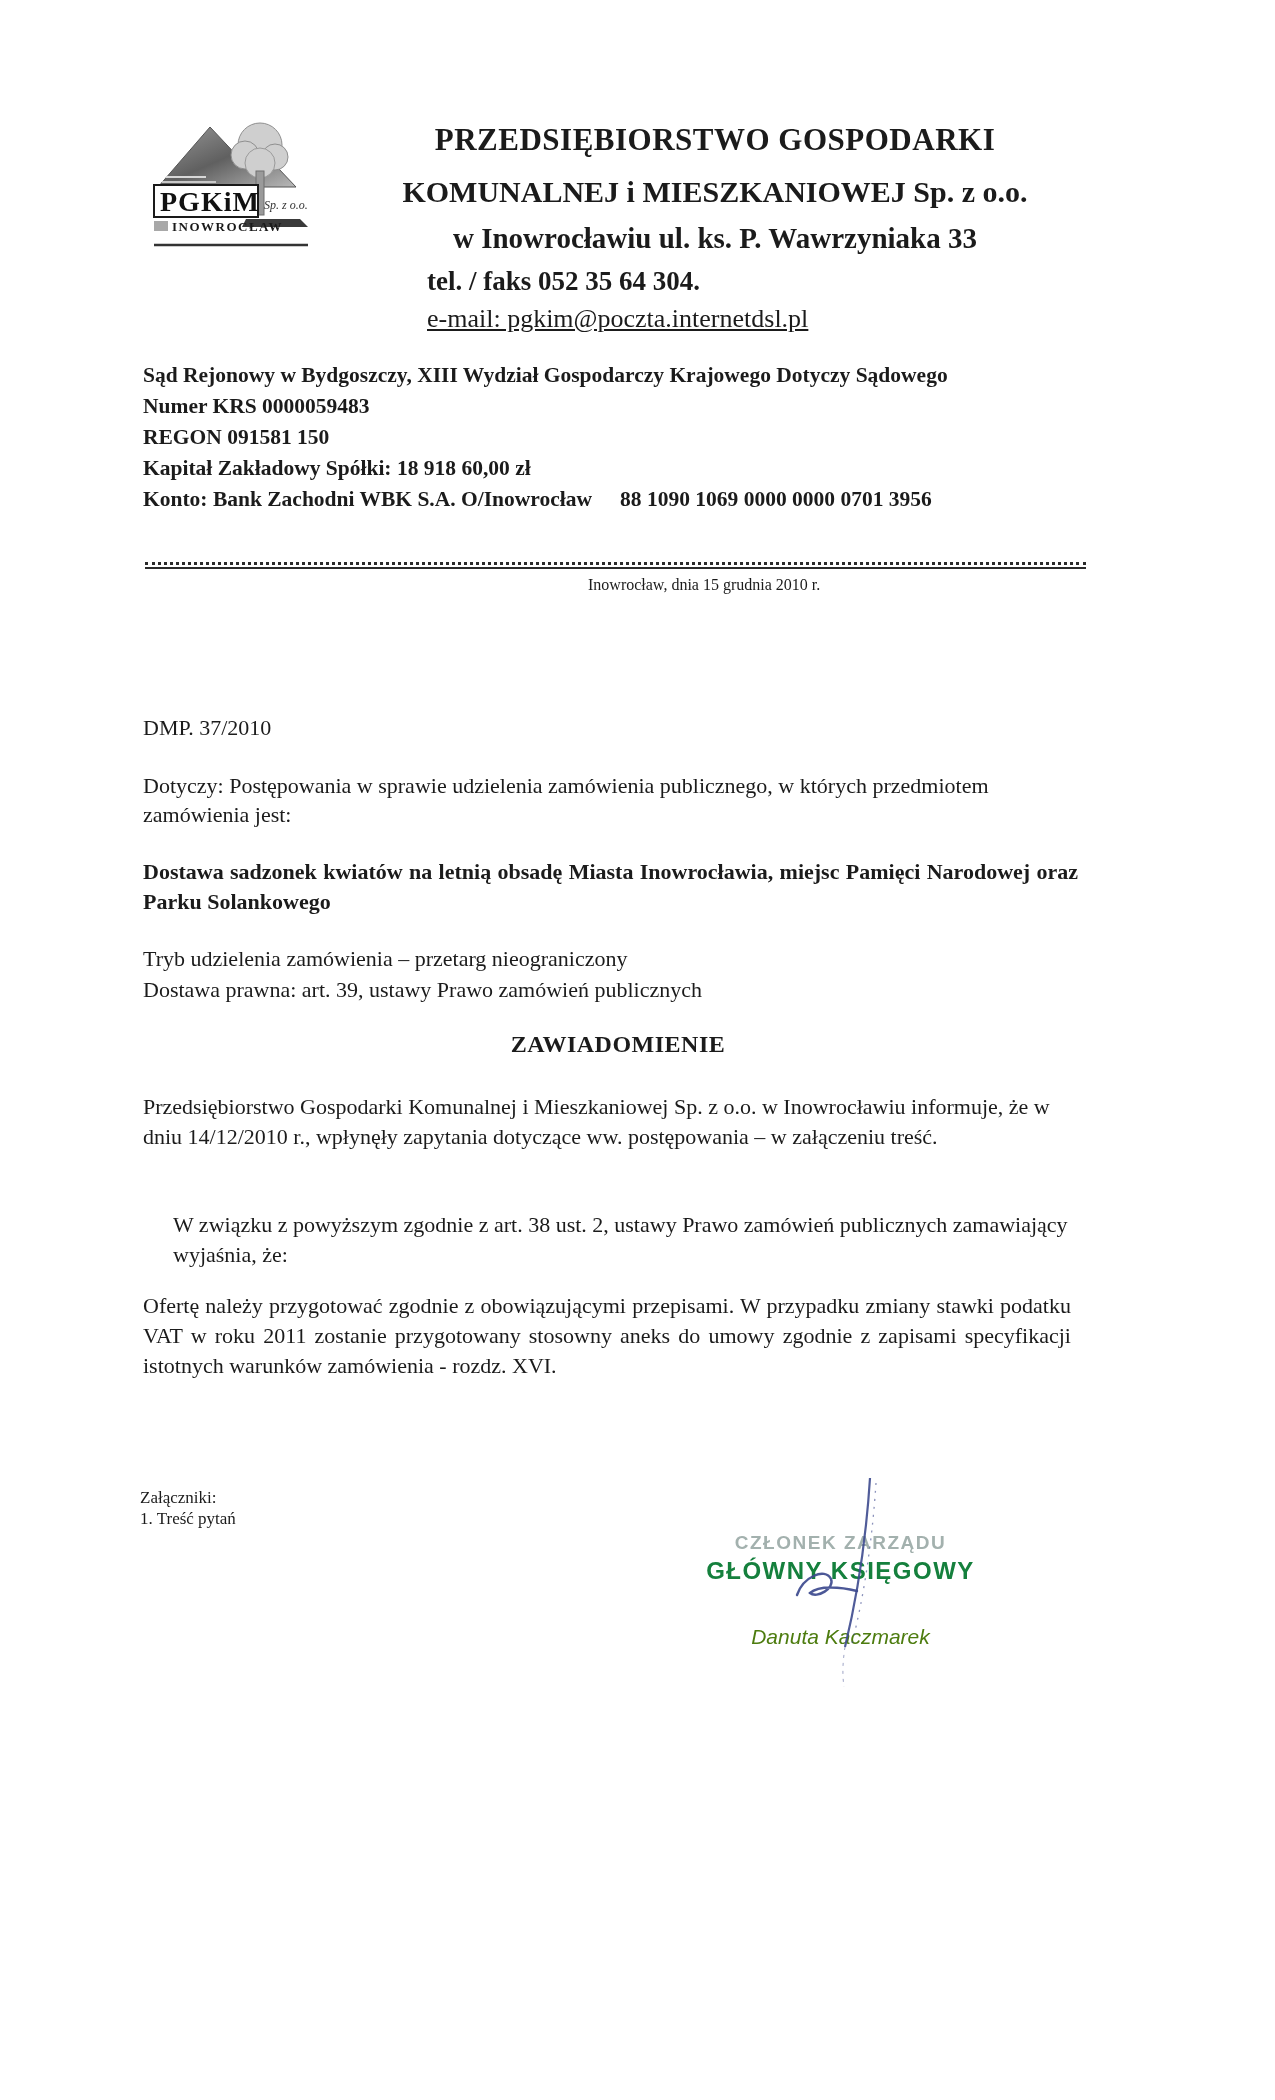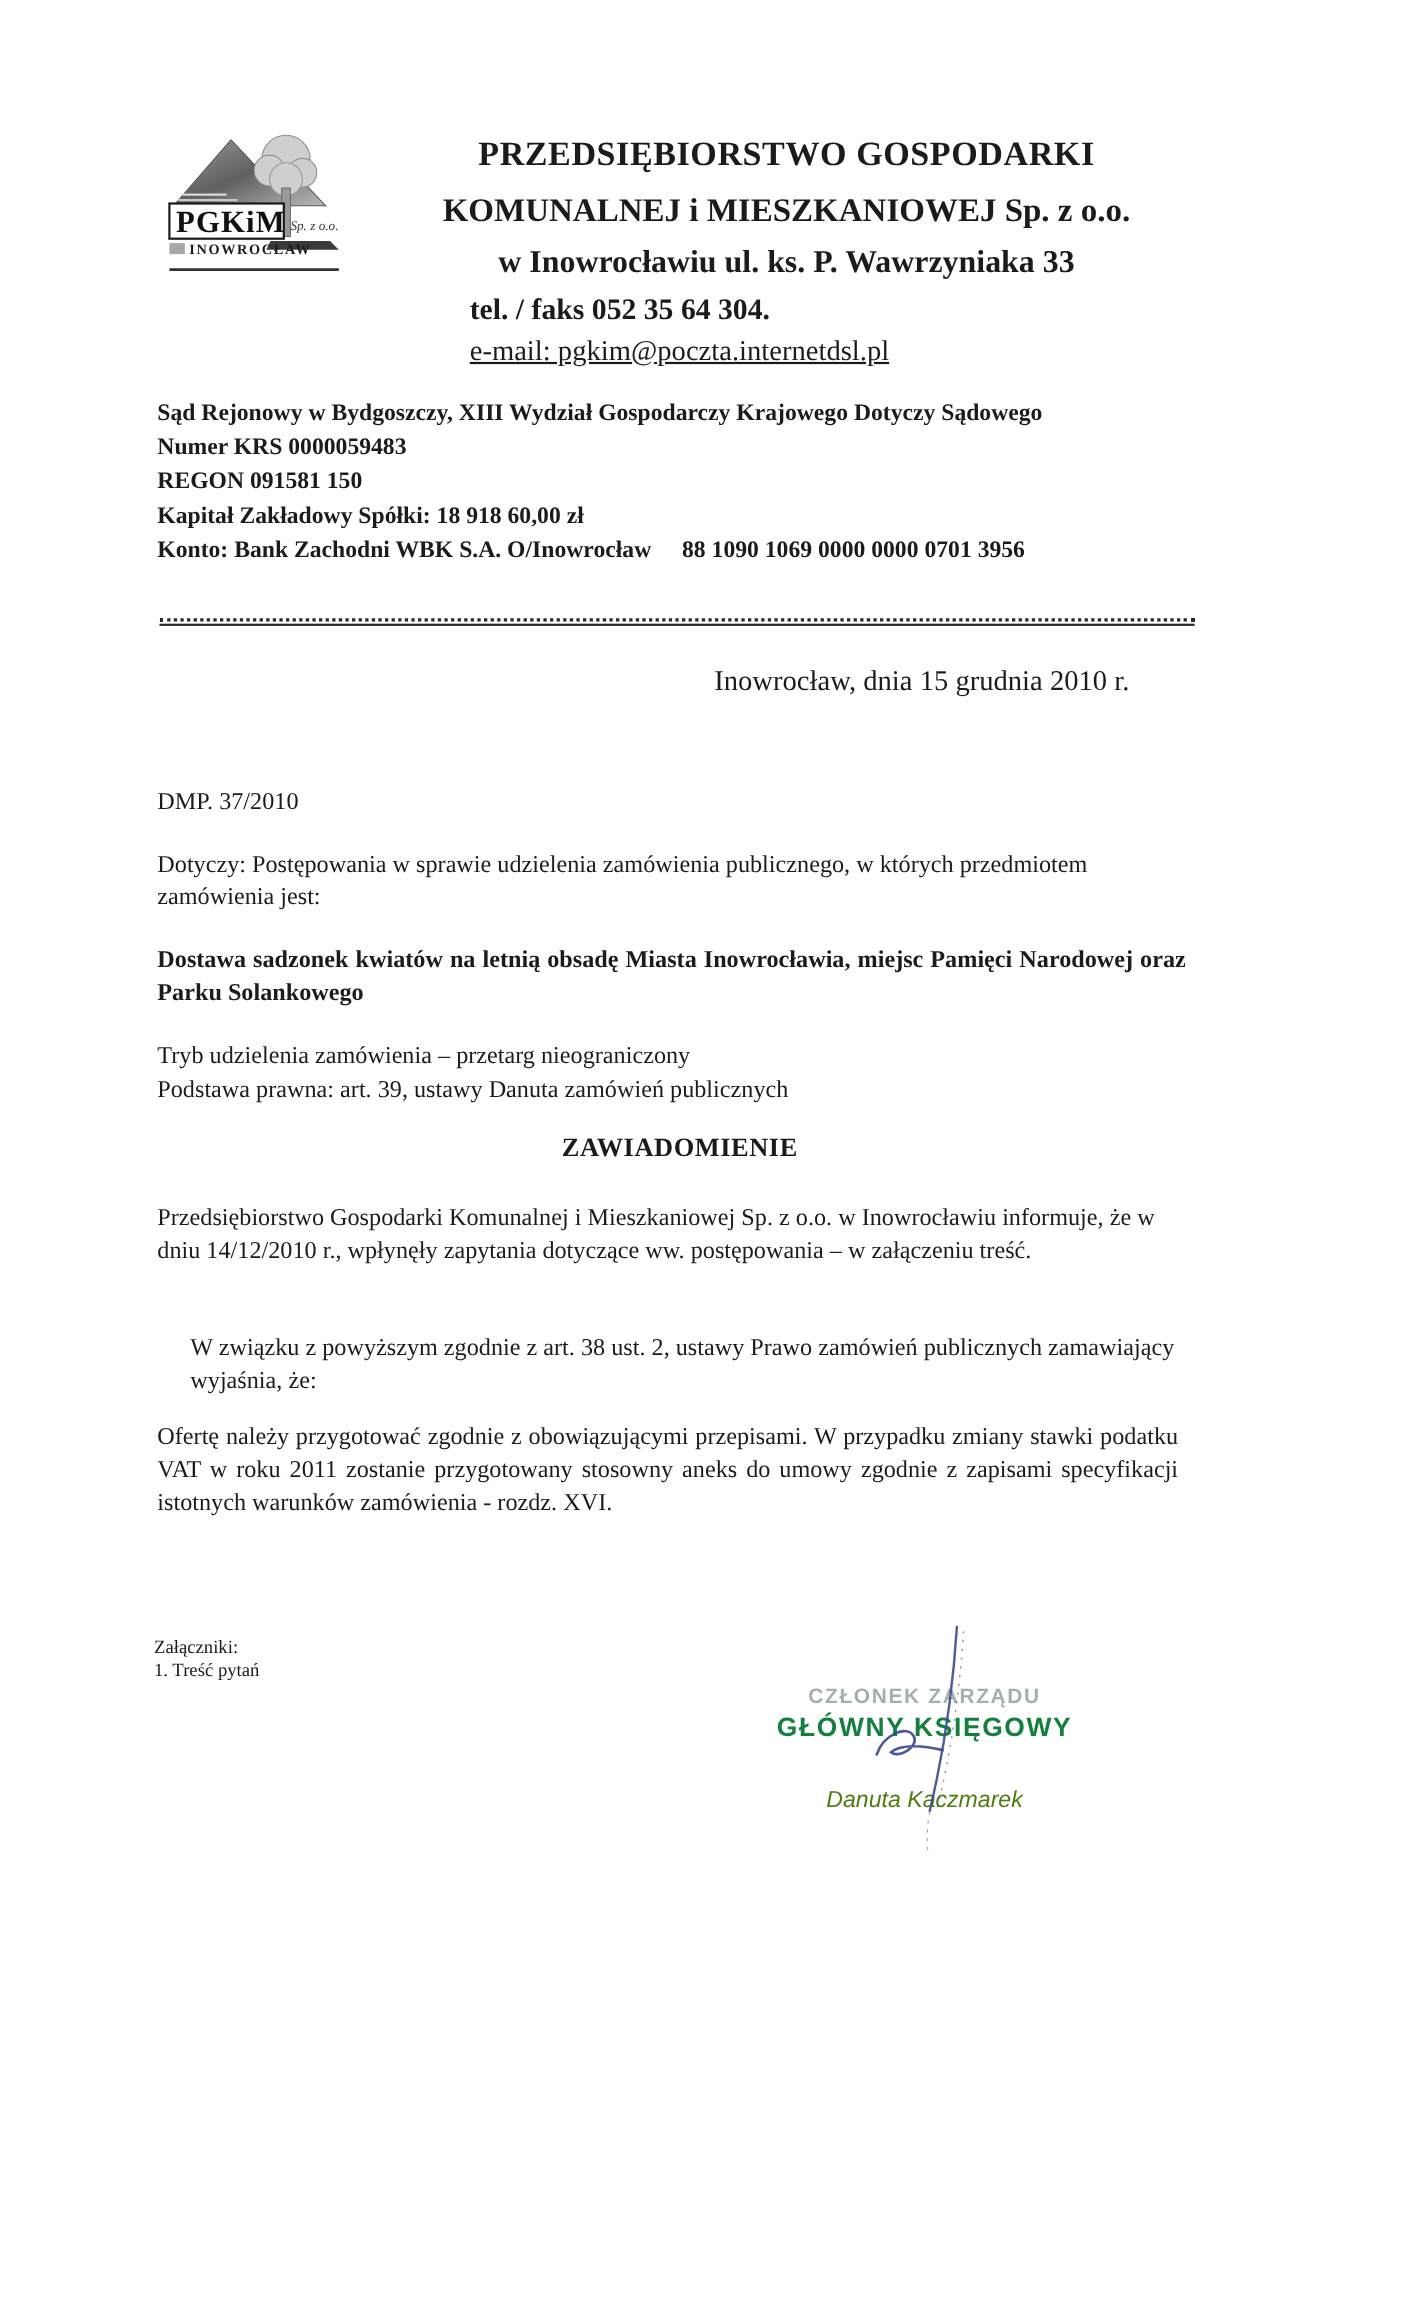--- a/index.html
+++ b/index.html
@@ -19,21 +19,21 @@
   .phone-line { left:427px; top:266px; font-size:27px; font-weight:bold; }
   .email-line { left:427px; top:304px; font-size:26px; text-decoration:underline; }
 
   
   .registry { left:143px; top:360px; width:1000px; font-size:21.5px; font-weight:bold; line-height:31px; }
   .acct-num { display:inline-block; margin-left:28px; }
 
   
   .dotted-rule { left:145px; top:562px; width:941px; height:2px;
     border-top:3.5px dotted #2a2a2a; border-bottom:2px solid #2a2a2a; }
-  .date-line { left:588px; top:604px; width:500px; text-align:center; font-size:26px; }
+  .date-line { left:588px; top:576px; width:500px; text-align:left; font-size:16px; }
 
   
   .ref-line   { left:143px; top:715px; font-size:22px; }
   .re-block   { left:143px; top:771px; width:850px; font-size:22px; line-height:29px; }
   .subject    { left:143px; top:857px; width:935px; font-size:22px; font-weight:bold;
                 line-height:30px; text-align:justify; }
   .procedure  { left:143px; top:944px; width:900px; font-size:22px; line-height:30.5px; }
   .notice-title { left:143px; top:1031px; width:950px; text-align:center;
                 font-size:24px; font-weight:bold; letter-spacing:.5px; }
   .para1 { left:143px; top:1092px; width:915px; font-size:22px; line-height:30px; }
@@ -102,21 +102,21 @@
   </div>
 
   <div class="abs dotted-rule"></div>
   <div class="abs date-line">Inowrocław, dnia 15 grudnia 2010 r.</div>
 
   <div class="abs ref-line">DMP. 37/2010</div>
   <div class="abs re-block">Dotyczy: Postępowania w sprawie udzielenia zamówienia publicznego, w których przedmiotem zamówienia jest:</div>
   <div class="abs subject">Dostawa sadzonek kwiatów na letnią obsadę Miasta Inowrocławia, miejsc Pamięci Narodowej oraz Parku Solankowego</div>
   <div class="abs procedure">
     <div>Tryb udzielenia zamówienia – przetarg nieograniczony</div>
-    <div>Podstawa prawna: art. 39, ustawy Danuta zamówień publicznych</div>
+    <div>Dostawa prawna: art. 39, ustawy Prawo zamówień publicznych</div>
   </div>
 
   <div class="abs notice-title">ZAWIADOMIENIE</div>
   <div class="abs para1">Przedsiębiorstwo Gospodarki Komunalnej i Mieszkaniowej Sp. z o.o. w Inowrocławiu informuje, że w dniu 14/12/2010 r., wpłynęły zapytania dotyczące ww. postępowania – w załączeniu treść.</div>
   <div class="abs para2">W związku z powyższym zgodnie z art. 38 ust. 2, ustawy Prawo zamówień publicznych zamawiający wyjaśnia, że:</div>
   <div class="abs para3">Ofertę należy przygotować zgodnie z obowiązującymi przepisami. W przypadku zmiany stawki podatku VAT w roku 2011 zostanie przygotowany stosowny aneks do umowy zgodnie z zapisami specyfikacji istotnych warunków zamówienia - rozdz. XVI.</div>
 
   <div class="abs attachments">
     <div>Załączniki:</div>
     <div>1. Treść pytań</div>

